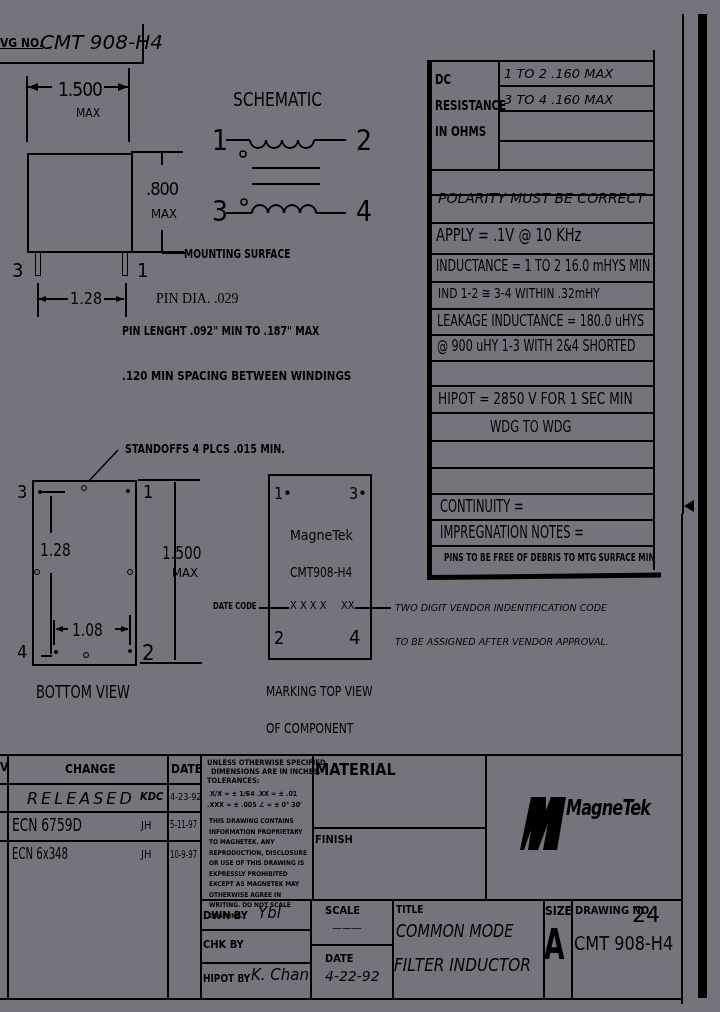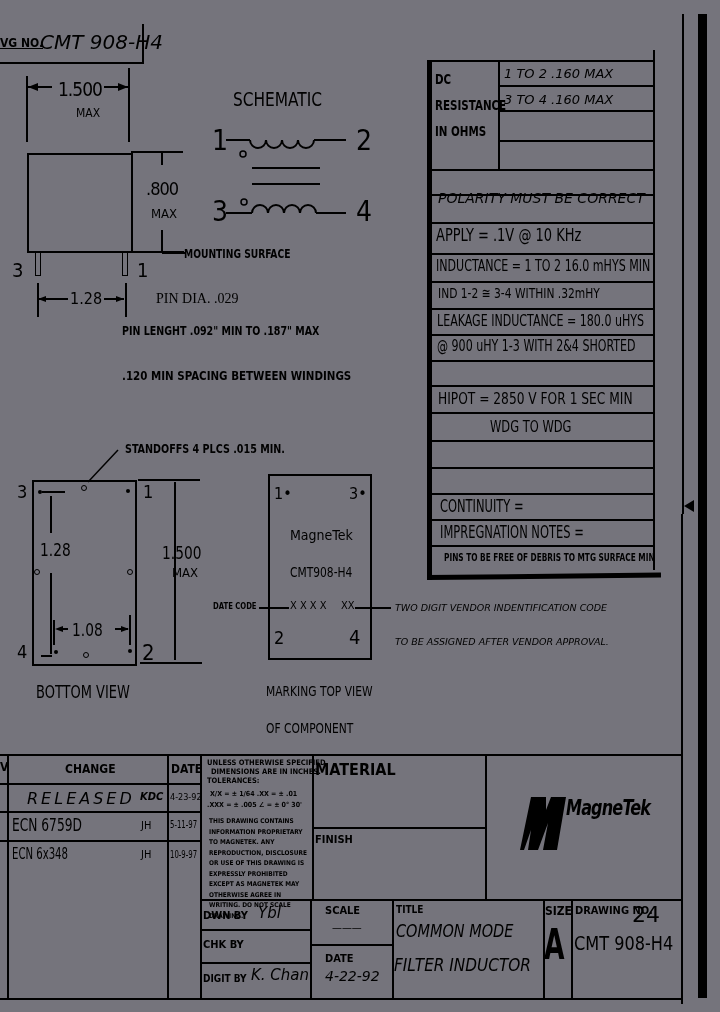--- a/index.html
+++ b/index.html
@@ -254,21 +254,21 @@
   <div class="line" style="left:392px;top:901px;width:2px;height:98px;"></div>
   <div class="line" style="left:543px;top:901px;width:2px;height:98px;"></div>
   <div class="line" style="left:571px;top:901px;width:2px;height:98px;"></div>
   <div class="line" style="left:202px;top:929px;width:108px;height:2px;"></div>
   <div class="line" style="left:202px;top:962px;width:108px;height:2px;"></div>
   <div class="line" style="left:312px;top:944px;width:80px;height:2px;"></div>
 
   <span class="t bold" style="left:203px;top:909px;font-size:11px;">DWN BY</span>
   <span class="t hand" style="left:258px;top:904px;font-size:15px;">Ybl</span>
   <span class="t bold" style="left:203px;top:938px;font-size:11px;">CHK BY</span>
-  <span class="t bold" style="left:203px;top:973px;font-size:10px;">DIGIT BY</span>
+  <span class="t bold" style="left:203px;top:973px;font-size:10px;">HIPOT BY</span>
   <span class="t hand" style="left:251px;top:966px;font-size:15px;">K. Chan</span>
 
   <span class="t bold" style="left:325px;top:904px;font-size:11px;">SCALE</span>
   <span class="t" style="left:332px;top:921px;font-size:11px;">———</span>
   <span class="t bold" style="left:325px;top:952px;font-size:11px;">DATE</span>
   <span class="t hand" style="left:325px;top:968px;font-size:14px;">4-22-92</span>
 
   <span class="t bold" style="left:396px;top:904px;font-size:10px;">TITLE</span>
   <span class="t hand" style="left:396px;top:921px;font-size:17px;transform:scaleX(0.85);transform-origin:left;">COMMON MODE</span>
   <span class="t hand" style="left:394px;top:954px;font-size:18px;transform:scaleX(0.85);transform-origin:left;">FILTER INDUCTOR</span>

